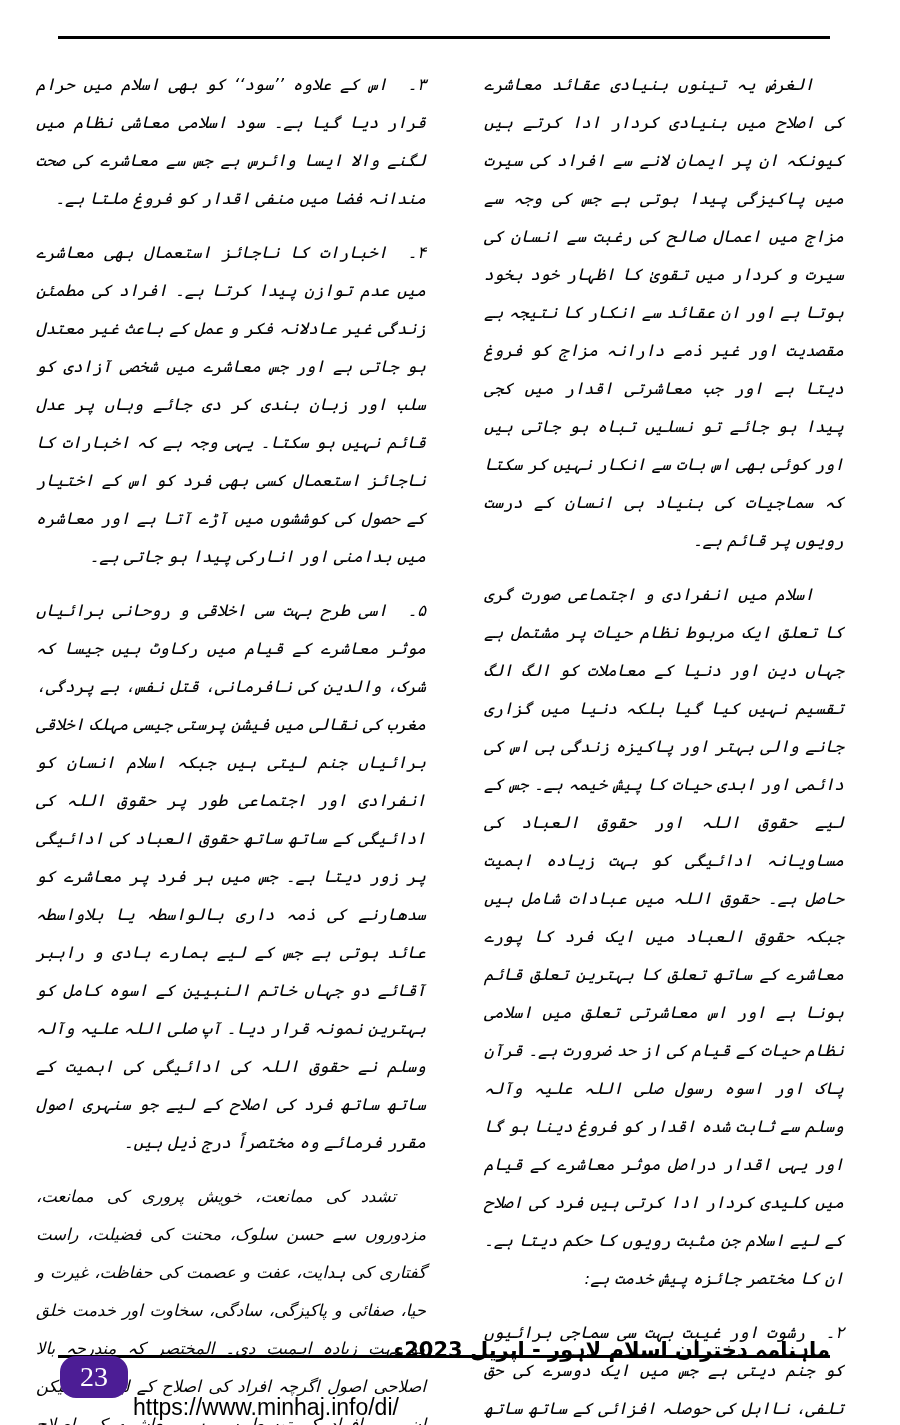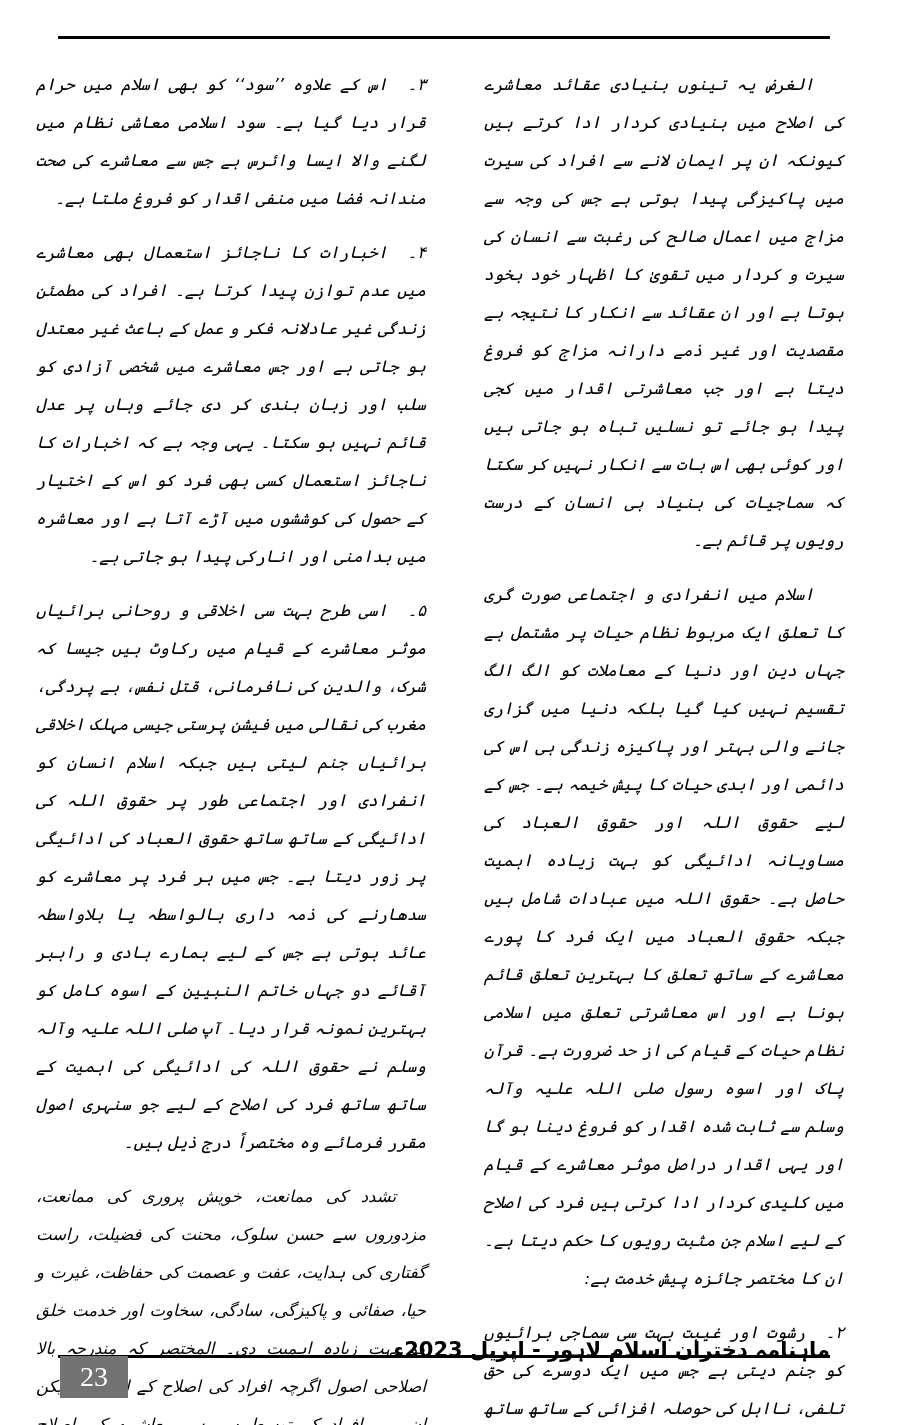--- a/index.html
+++ b/index.html
@@ -18,23 +18,23 @@
   .col{direction:rtl;text-align:justify;}
   .col-first{width:392px;}   
   .col-second{width:422px;}  
   .col p{margin:16px;font-size:16.5px;line-height:38px;font-style:italic;}
   .indent{text-indent:30px;}
   .item-num{margin-left:20px;white-space:nowrap;}
   .verse{margin-top:8px;}
   .verse p{text-align:center;line-height:46px;word-spacing:6px;font-size:16.5px;}
   .page-badge{
     position:absolute;top:1356px;left:60px;width:68px;height:42px;
-    background:#737373;color:#ffffff;
+    background:#4c1d95;color:#ffffff;
     font-family:"Liberation Serif",serif;font-size:28px;
-    display:flex;align-items:center;justify-content:center;
+    display:flex;align-items:center;justify-content:center;border-radius:16px;
   }
   .magazine-footer{
     position:absolute;top:1338px;right:70px;direction:rtl;
     font-weight:bold;font-size:21px;white-space:nowrap;
   }
   .page-url{
     position:absolute;top:1394px;left:133px;
     font-family:"Liberation Sans",sans-serif;font-size:23px;
     color:#000;text-decoration:none;
   }
@@ -66,14 +66,15 @@
     </div>
 
   </div>
 
   <div class="rule rule-bottom"></div>
 
   <div class="page-badge">23</div>
 
   <div class="magazine-footer">ماہنامہ دختران اسلام لاہور - اپریل 2023ء</div>
 
+  <a class="page-url" href="#">https://www.minhaj.info/di/</a>
 
 </div>
 
 </body></html>

